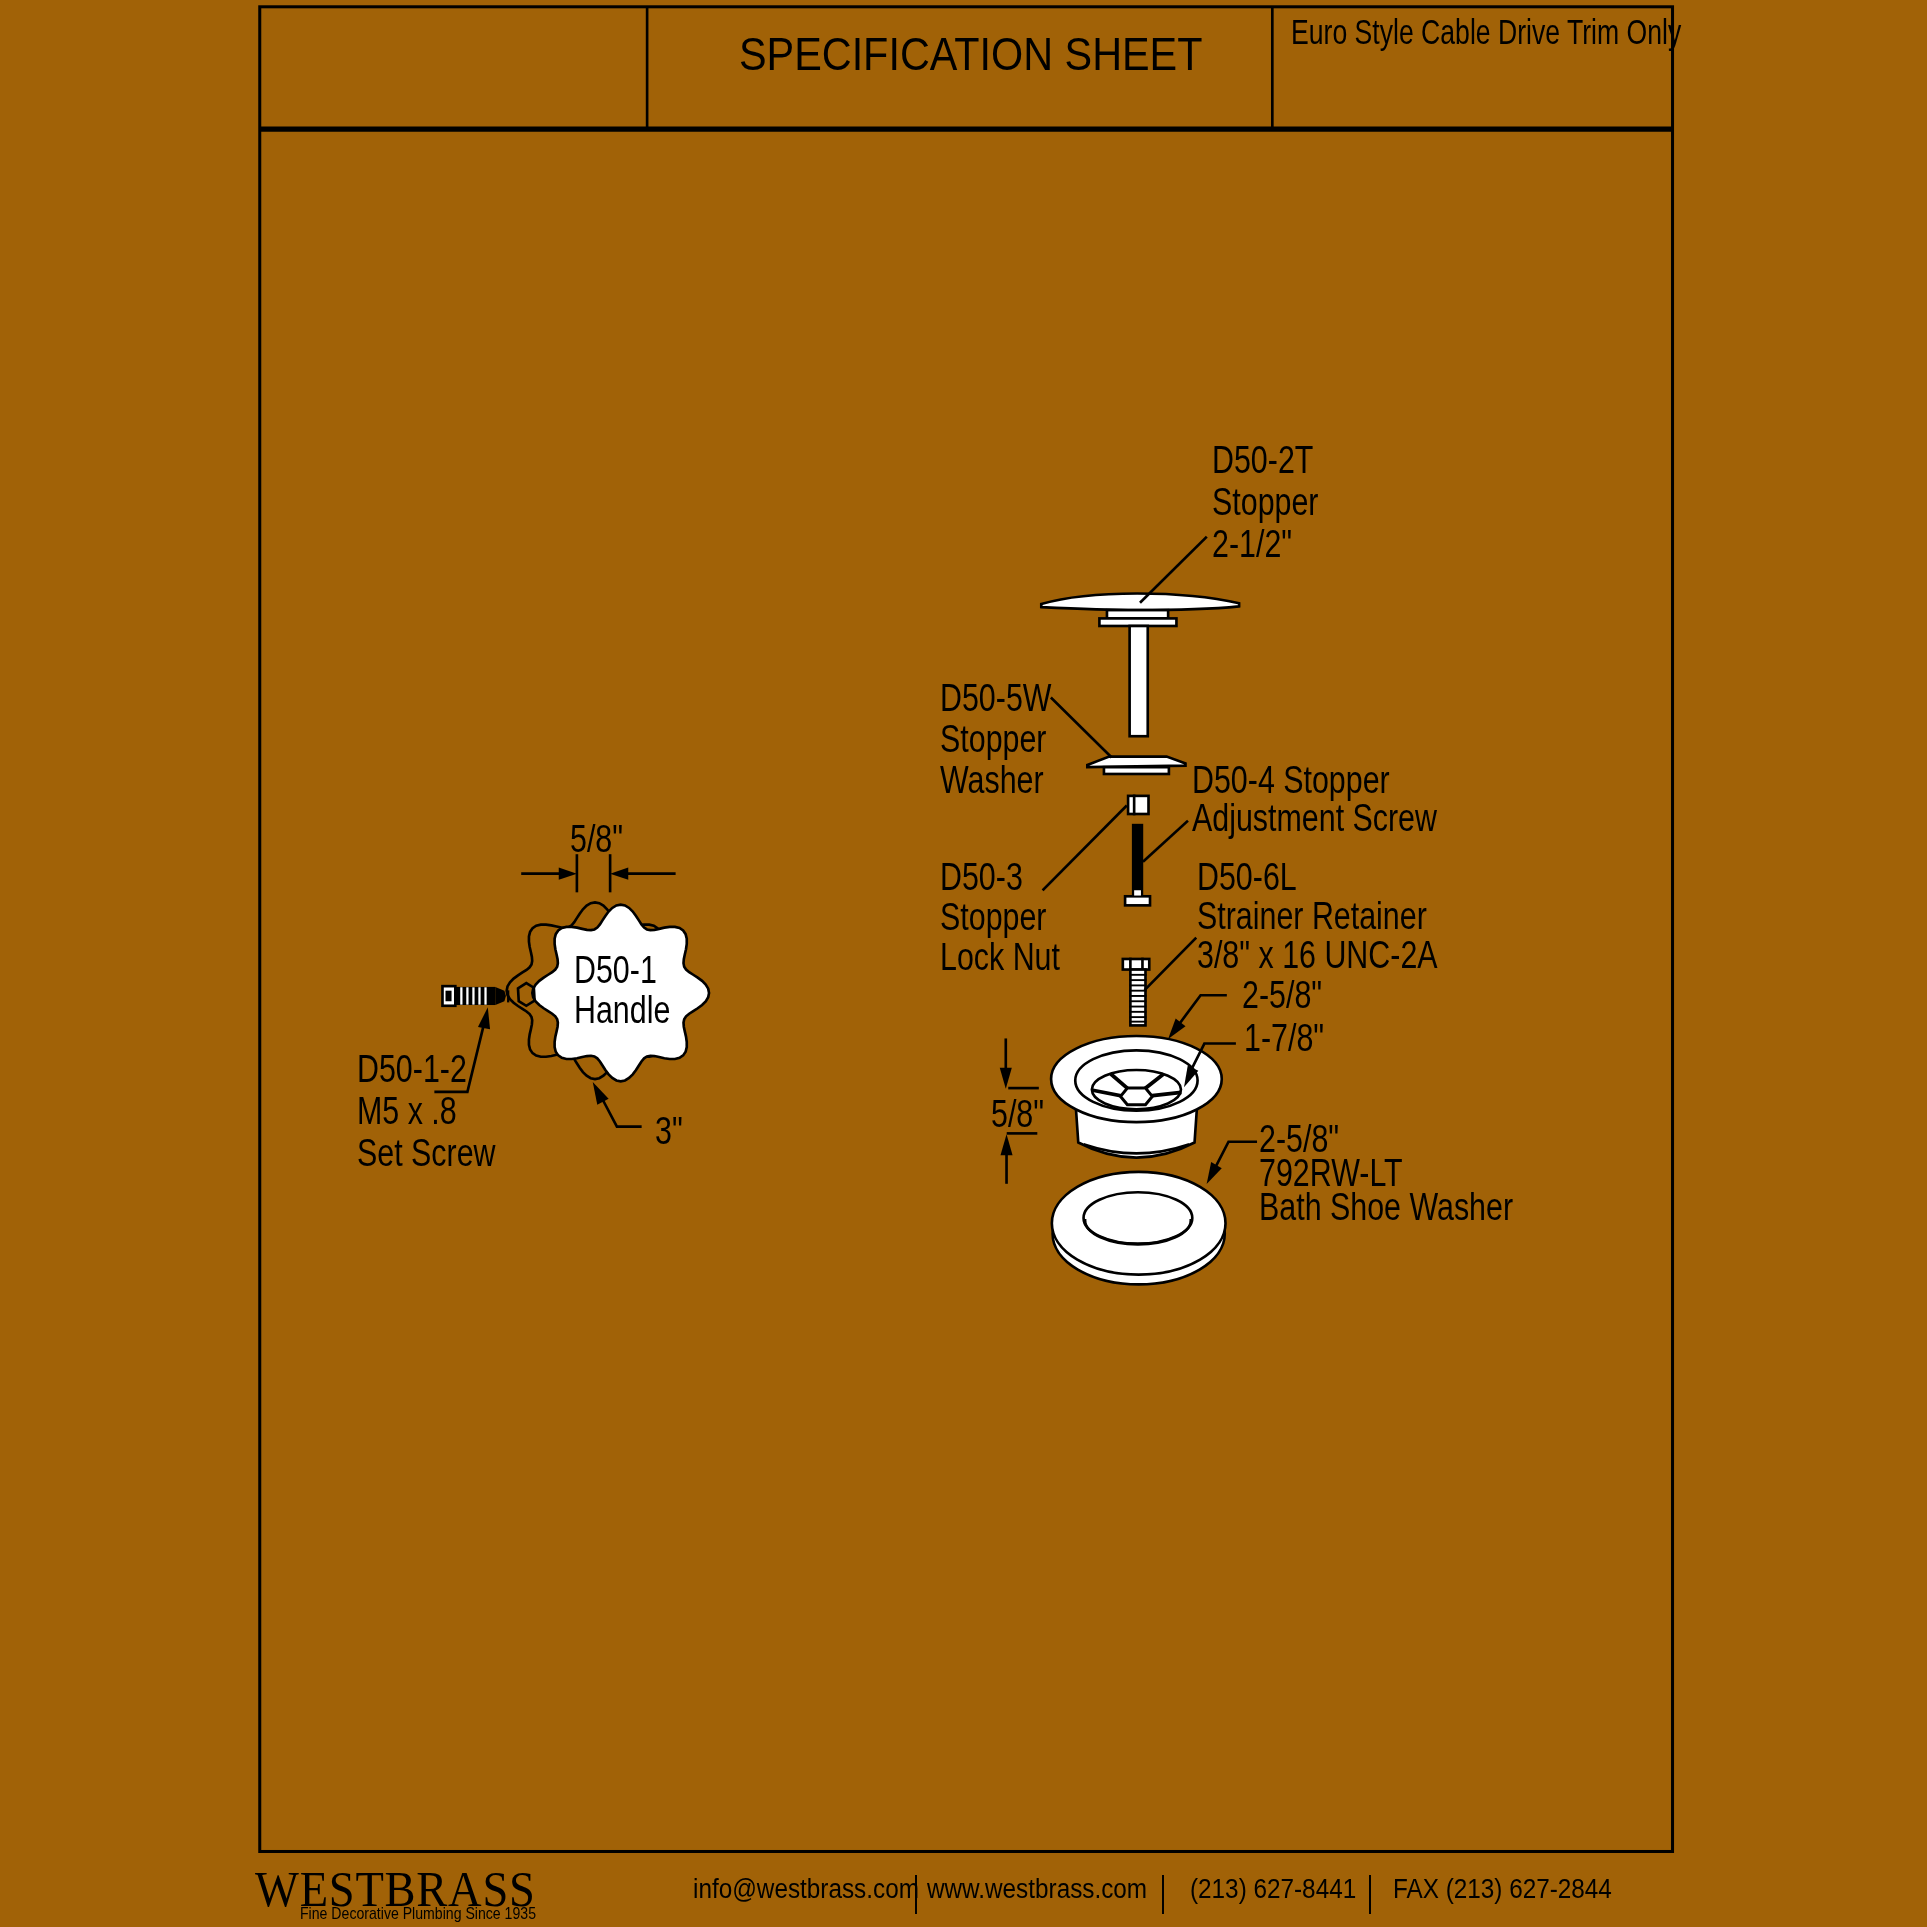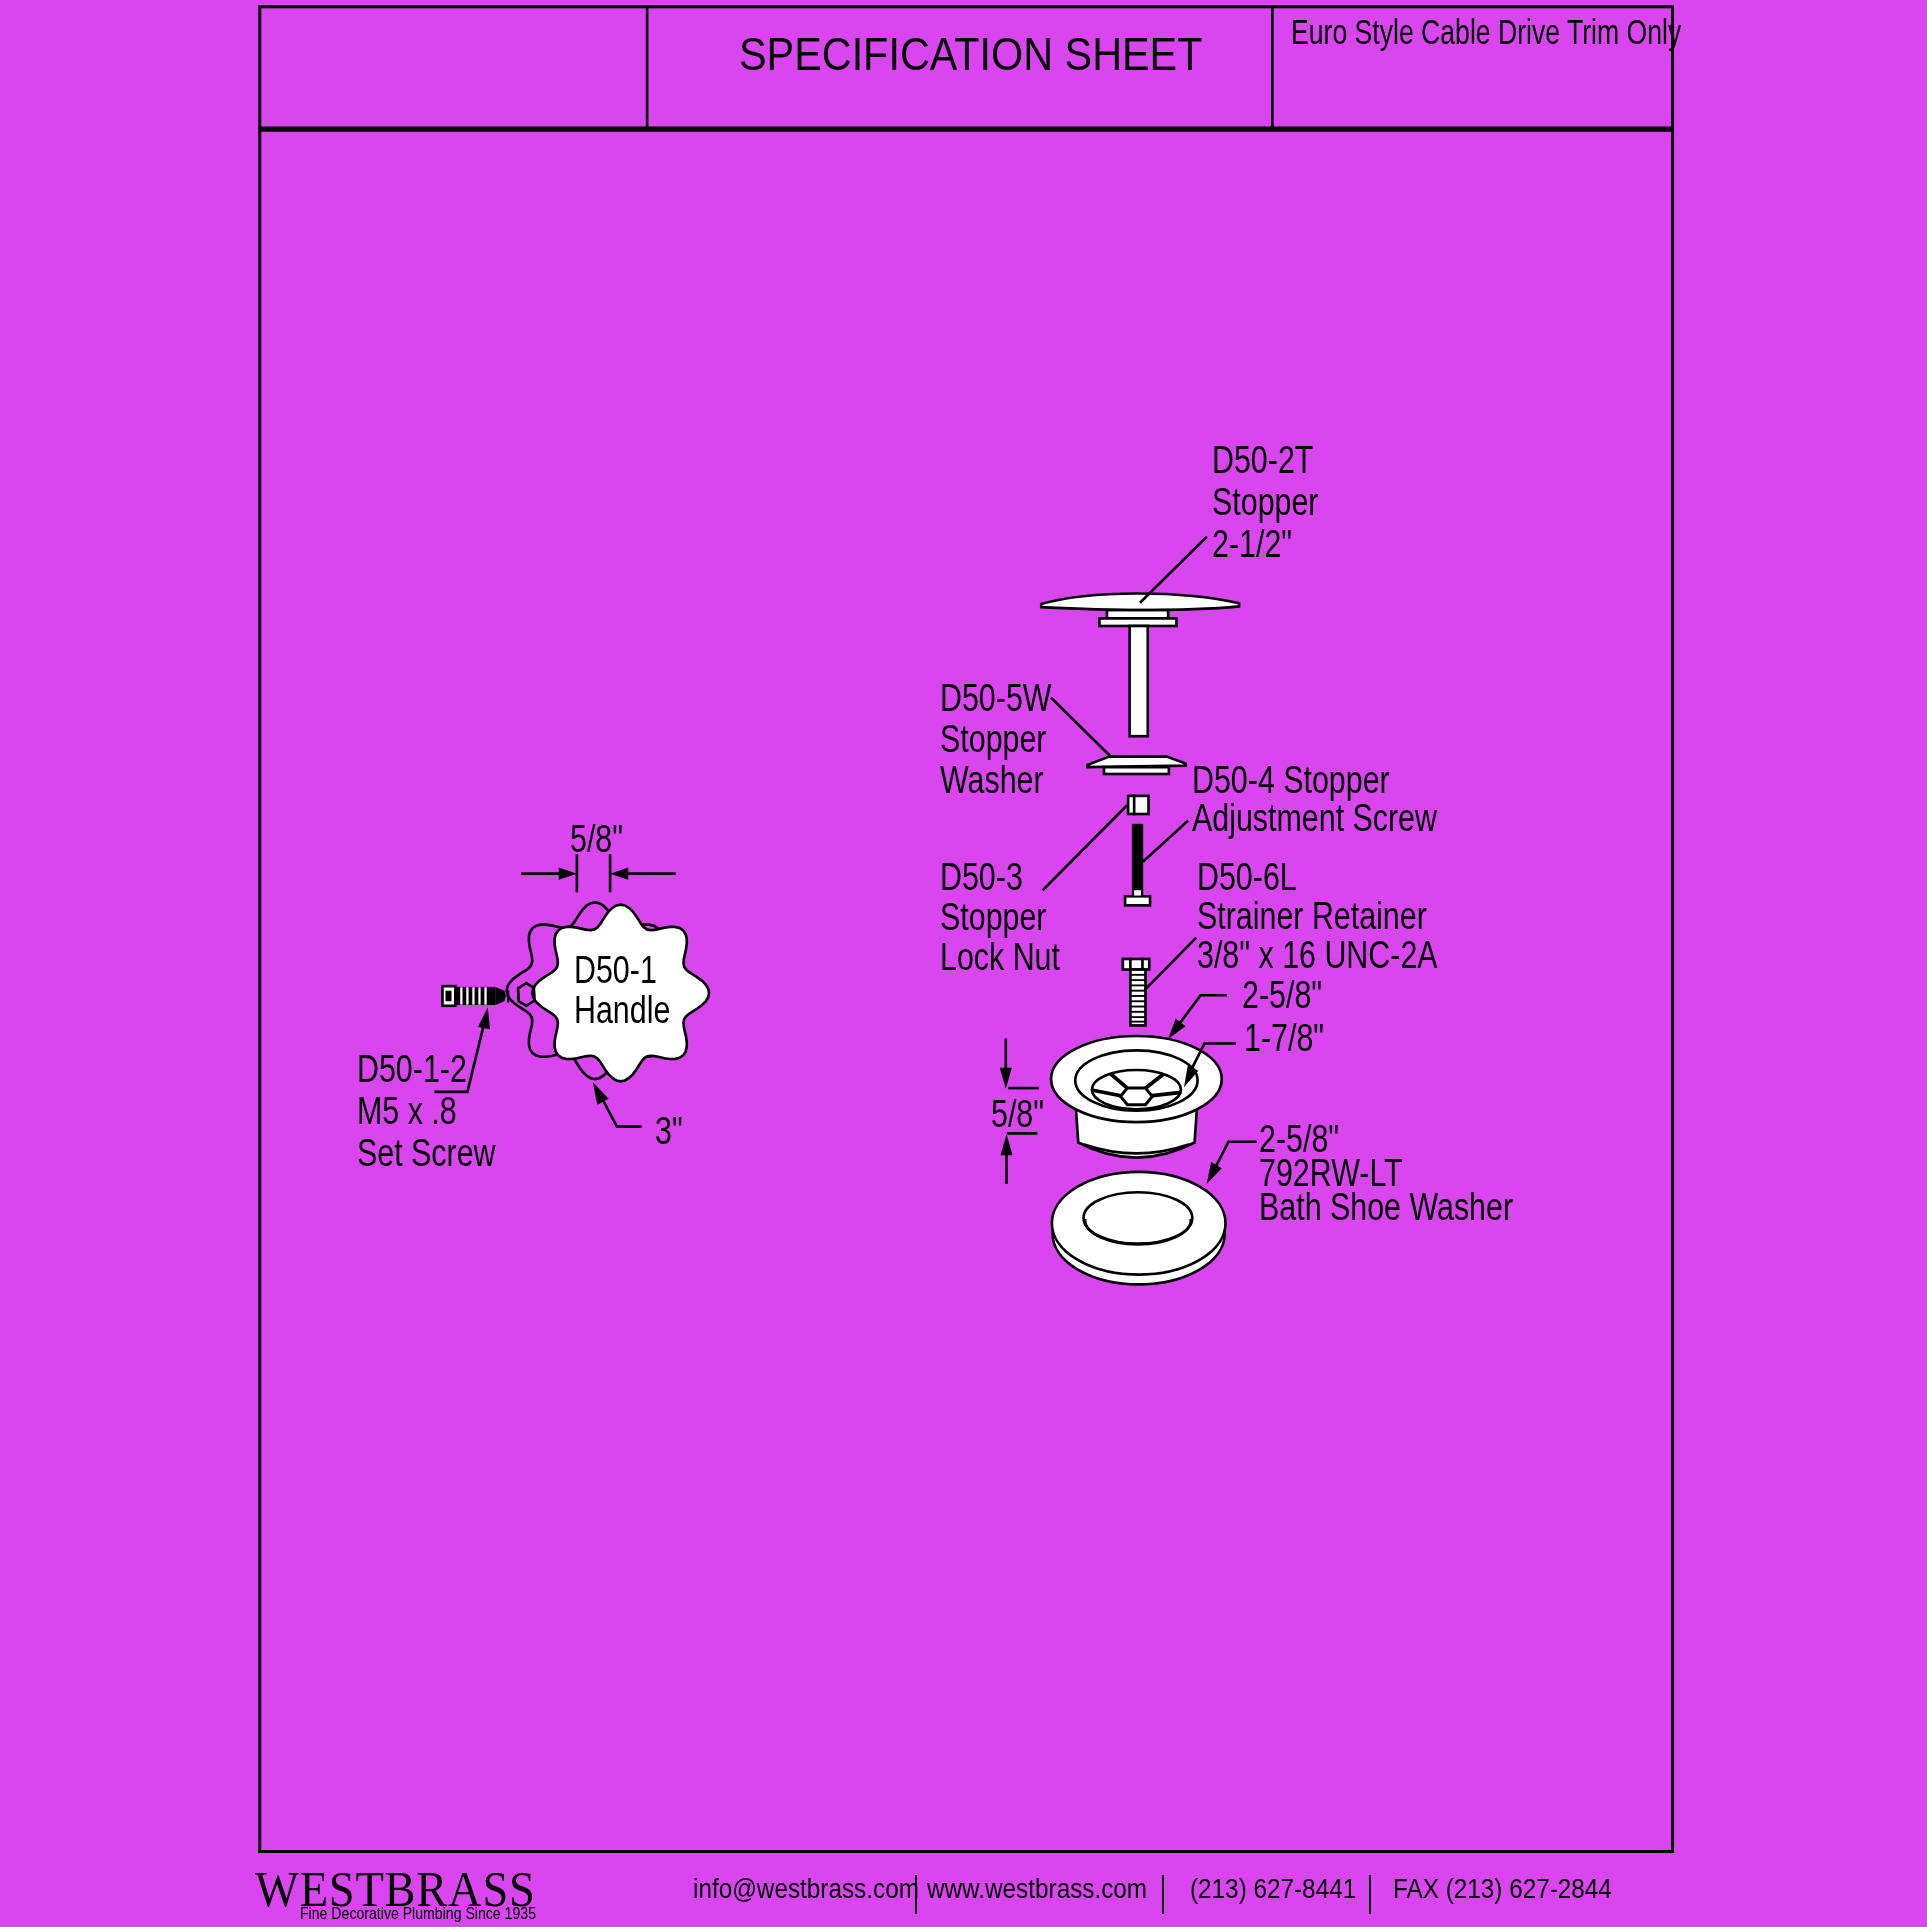--- a/index.html
+++ b/index.html
@@ -1,16 +1,16 @@
 <!DOCTYPE html>
 <html style="font-size:12px"><head>
 <meta charset="utf-8">
 <style>
   html,body{margin:0;padding:0;background:#ffffff;}
-  #page{position:relative;width:1927px;height:1927px;background:#d946ef;overflow:hidden;
+  #page{position:relative;width:1927px;height:1927px;background:#a16207;overflow:hidden;
         font-family:"Liberation Sans",sans-serif;color:#000;}
   #art{position:absolute;left:0;top:0;width:1927px;height:1927px;}
   .lbl{position:absolute;font-size:38px;line-height:40px;white-space:nowrap;
        transform:scaleX(0.8);transform-origin:left top;color:#000;}
   .title{position:absolute;font-size:47px;line-height:47px;white-space:nowrap;
        transform:scaleX(0.88);transform-origin:left top;}
   .subtitle{position:absolute;font-size:35px;line-height:35px;white-space:nowrap;
        transform:scaleX(0.76);transform-origin:left top;}
   .brand{position:absolute;font-family:"Liberation Serif",serif;font-size:50px;line-height:50px;
        letter-spacing:0.8px;transform:scaleX(0.93);transform-origin:left top;white-space:nowrap;}

